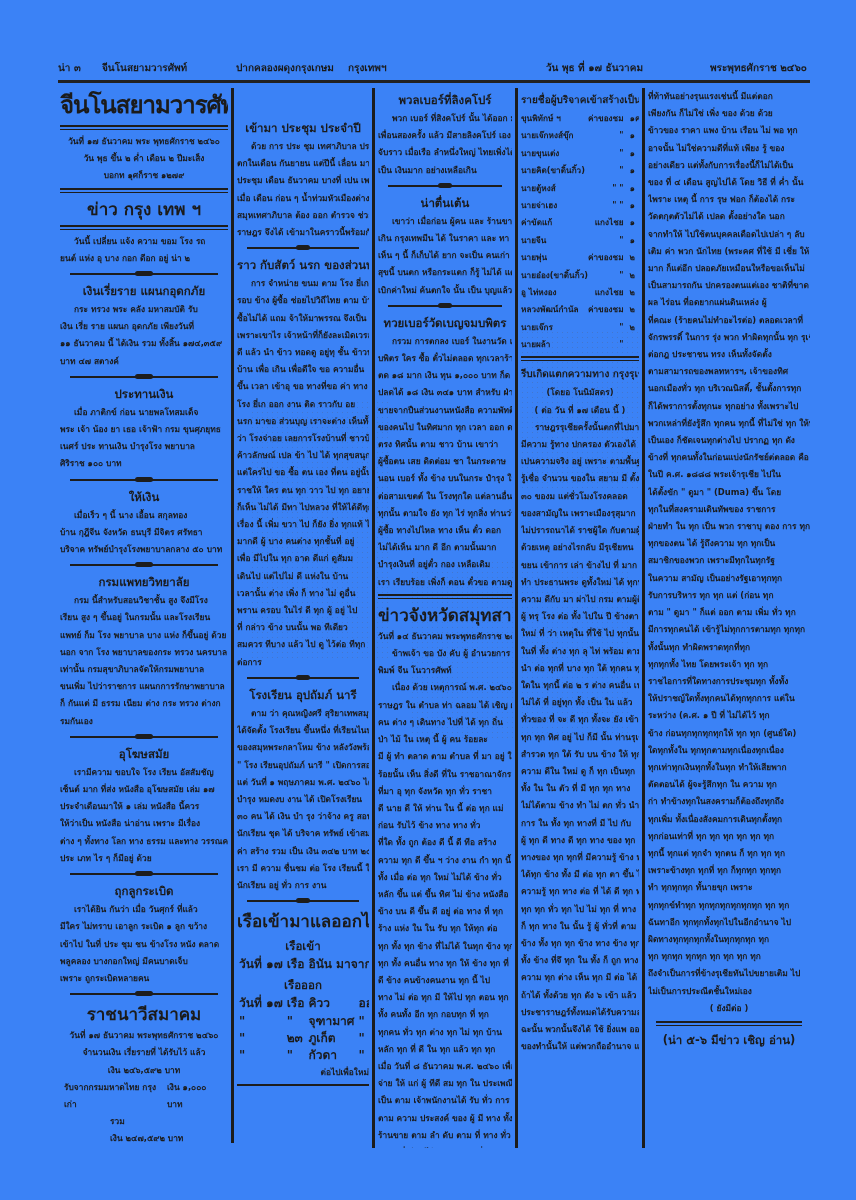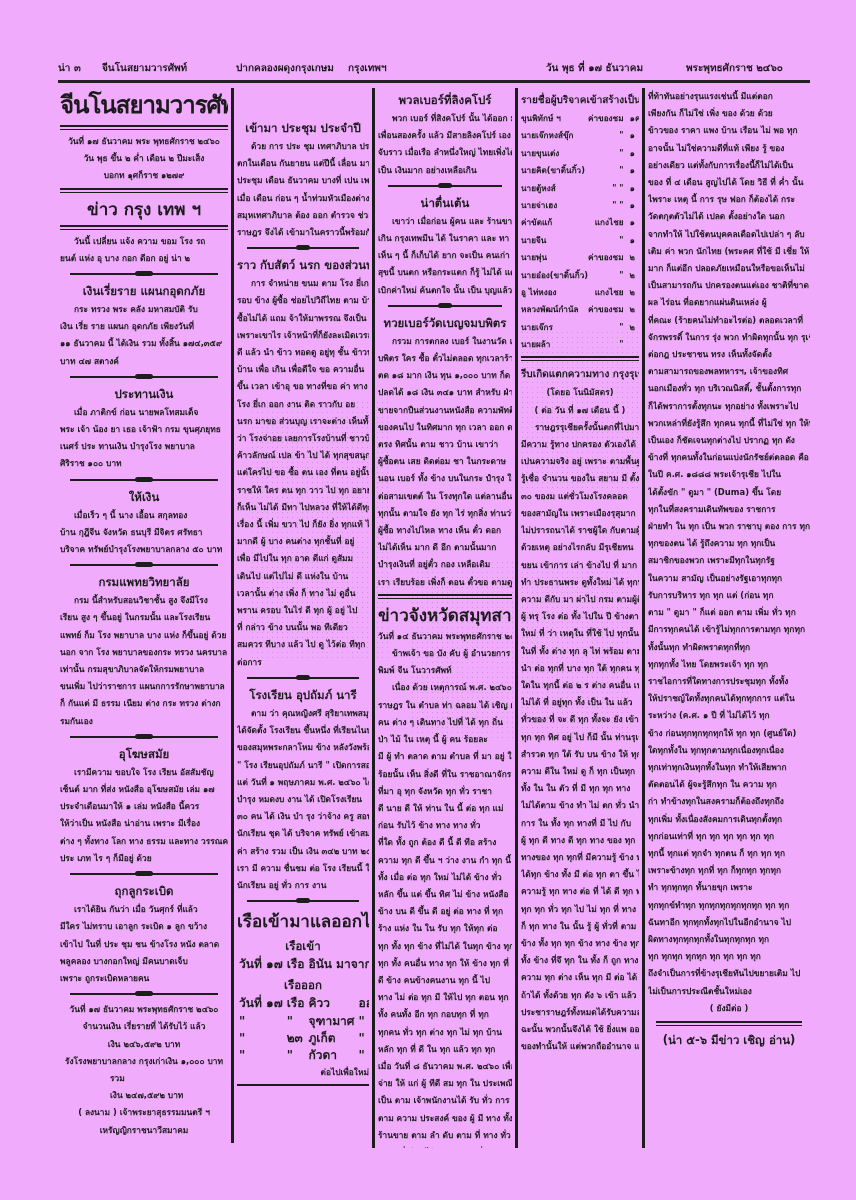--- a/index.html
+++ b/index.html
@@ -1,18 +1,18 @@
 <!DOCTYPE html>
 <html><head>
 <meta charset="utf-8">
 <style>
   * { box-sizing: border-box; margin: 0; padding: 0; }
   html, body { width: 856px; height: 1200px; background: #ffffff; overflow: hidden; }
   body { font-family: "DejaVu Sans", sans-serif; color: #111; position: relative; }
-  .page { position: absolute; left: 0; top: 0; width: 856px; height: 1200px; background: #f0abfc; }
+  .page { position: absolute; left: 0; top: 0; width: 856px; height: 1200px; background: #3b82f6; }
   .running-head {
     position: absolute; left: 58px; top: 58px; width: 752px; height: 18px;
     font-size: 10px; font-weight: bold; color: #1a1a1a;
   }
   .running-head span { position: absolute; top: 2px; white-space: nowrap; }
   .head-rule { position: absolute; left: 58px; top: 80px; width: 752px; height: 3px; background: #222; }
   .col { position: absolute; top: 88px; font-size: 8.4px; line-height: 17.2px; font-weight: bold; color: #1b1b1b; overflow: hidden; }
   .col p { text-align: justify; white-space: nowrap; overflow: hidden; text-overflow: clip; }
   .col p.indent { padding-left: 14px; }
   .vrule { position: absolute; top: 88px; width: 3px; background: #1c1c1c; }
@@ -46,21 +46,21 @@
   <div class="speckle" style="left:250px;top:400px;width:140px;height:260px;"></div>
   <div class="speckle" style="left:410px;top:560px;width:220px;height:180px;"></div>
   <div class="speckle" style="left:520px;top:330px;width:120px;height:160px;"></div>
 
   <div class="running-head">
     <span style="left:0px;">น่า ๓</span>
     <span style="left:44px;">จีนโนสยามวารศัพท์</span>
     <span style="left:178px;">ปากคลองผดุงกรุงเกษม</span>
     <span style="left:290px;">กรุงเทพฯ</span>
     <span style="left:488px;">วัน พุธ ที่ ๑๗ ธันวาคม</span>
-    <span style="left:628px;">พระพุทธศักราช ๒๔๖๐</span>
+    <span style="left:652px;">พระพุทธศักราช ๒๔๖๐</span>
   </div>
   <div class="head-rule"></div>
 
   <div class="col" style="left:60px;width:168px;height:1060px;">
     <div class="masthead">จีนโนสยามวารศัพท์</div>
     <div class="rule-double"></div>
     <p class="center">วันที่ ๑๗ ธันวาคม พระ พุทธศักราช ๒๔๖๐</p>
     <p class="center">วัน พุธ ขึ้น ๒ ค่ำ เดือน ๒ ปีมะเส็ง</p>
     <p class="center">บอกท ๑ุศก็ราช ๑๒๗๙</p>
     <div class="rule-double"></div>
@@ -111,28 +111,29 @@
     <div class="orn"></div>
 
     <div class="h-sec">ถุกลูกระเบิด</div>
     <p class="indent">เราได้ยิน กันว่า      เมื่อ วันศุกร์ ที่แล้ว</p>
     <p>มีใคร ไม่ทราบ เอาลูก ระเบิด ๑ ลูก ขว้าง</p>
     <p>เข้าไป ในที่ ประ ชุม ชน    ข้างโรง หนัง ตลาด</p>
     <p>พลูคลอง บางกอกใหญ่         มีคนบาดเจ็บ</p>
     <p>เพราะ ถูกระเบิดหลายคน</p>
     <div class="orn"></div>
 
+    <div class="h-big">ราชนาวีสมาคม</div>
     <p class="center">วันที่ ๑๗ ธันวาคม พระพุทธศักราช ๒๔๖๐</p>
     <p class="center">จำนวนเงิน เรี่ยรายที่ ได้รับไว้ แล้ว</p>
     <div class="ledger">
       <span></span>
       <span>เงิน ๒๔๖,๕๙๒ บาท</span>
     </div>
     <div class="ledger">
-      <span>รังโรงพยาบาลกลาง กรุงเก่า</span>
+      <span>รับจากกรมมหาดไทย กรุงเก่า</span>
       <span>เงิน ๑,๐๐๐ บาท</span>
     </div>
     <div class="ledger" style="padding-left:50px;flex-direction:column;">
       <span>รวม</span>
       <span>เงิน ๒๔๗,๕๙๒ บาท</span>
     </div>
     <p class="center">( ลงนาม ) เจ้าพระยาสุธรรมมนตรี ฯ</p>
     <p class="center">เหรัญญิกราชนาวีสมาคม</p>
   </div>
 

